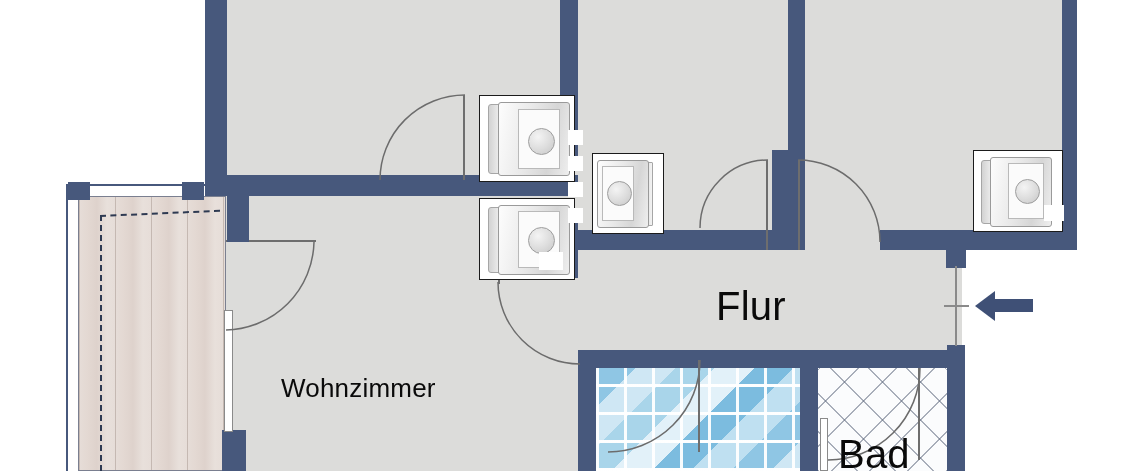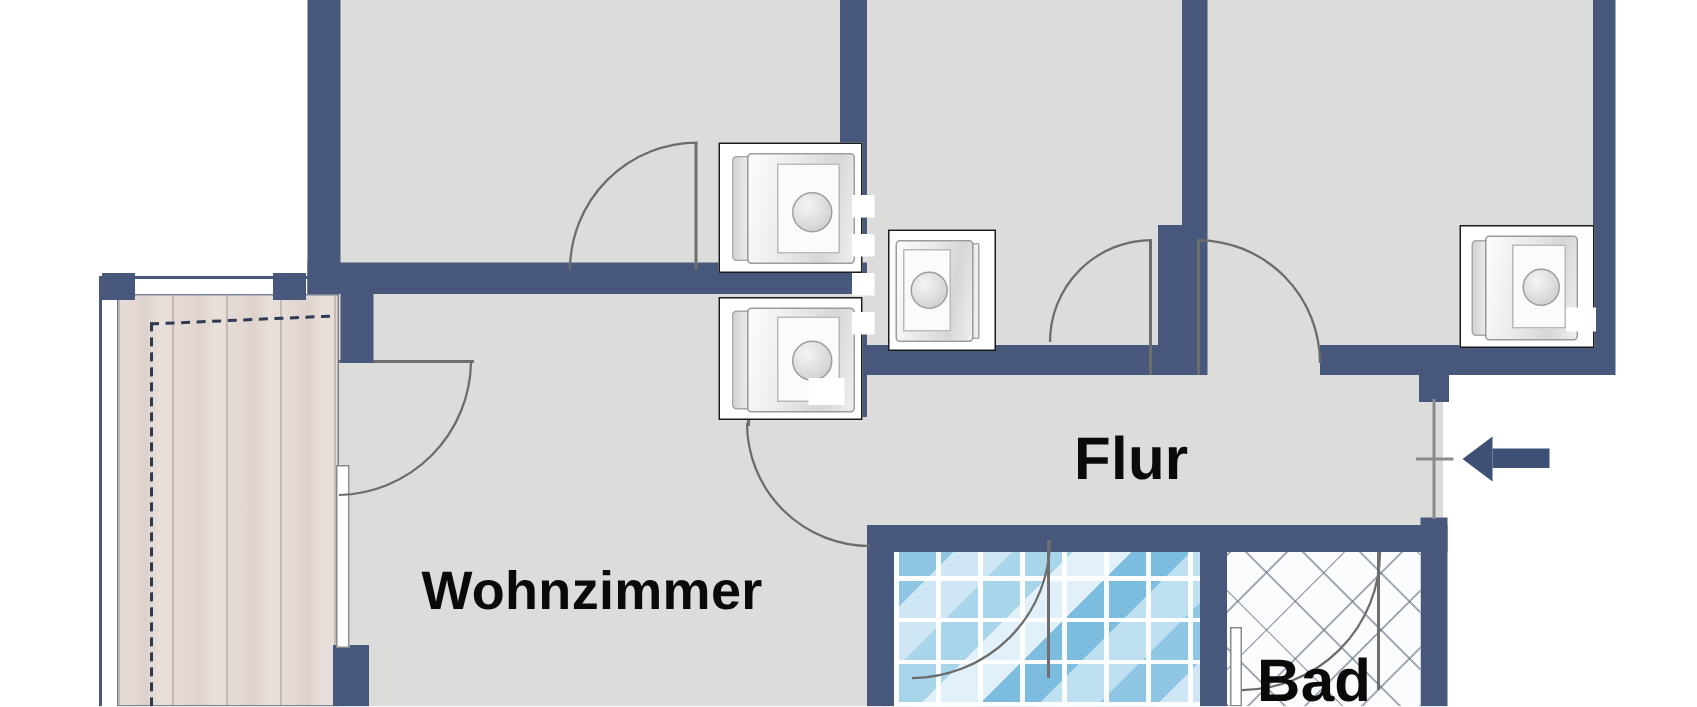--- a/index.html
+++ b/index.html
@@ -153,21 +153,21 @@
     border-top:15px solid transparent;
     border-bottom:15px solid transparent;
     border-right:20px solid #3f5076;
   }
 
   
   .label{
     position:absolute;
     color:#0a0a0a;
     font-family:"Liberation Sans","DejaVu Sans",sans-serif;
-    font-weight:700;
+    font-weight:400;
     white-space:nowrap;
     letter-spacing:.2px;
   }
 </style>
 </head>
 <body>
 
 <div id="plan">
 
   <div class="floor" style="left:205px;top:0;width:372px;height:190px;"></div>
@@ -290,19 +290,19 @@
     <path d="M 0 0 A 82 82 0 0 1 82 82"></path>
   </svg>
   <div class="door-leaf" style="left:798px;top:160px;width:2px;height:90px;"></div>
 
   <div class="entry-line" style="left:955px;top:266px;width:2px;height:80px;"></div>
   <div class="entry-tick" style="left:944px;top:305px;width:25px;height:2px;"></div>
   <div class="arrow-shaft" style="left:995px;top:299px;width:38px;height:13px;"></div>
   <div class="arrow-head" style="left:975px;top:291px;"></div>
 
 
-  <div class="label" style="left:281px;top:373px;font-size:36px;">Wohnzimmer</div>
+  <div class="label" style="left:281px;top:373px;font-size:26px;">Wohnzimmer</div>
 
   <div class="label" style="left:716px;top:284px;font-size:40px;">Flur</div>
 
   <div class="label" style="left:838px;top:432px;font-size:40px;">Bad</div>
 
 </div>
 
 </body></html>

